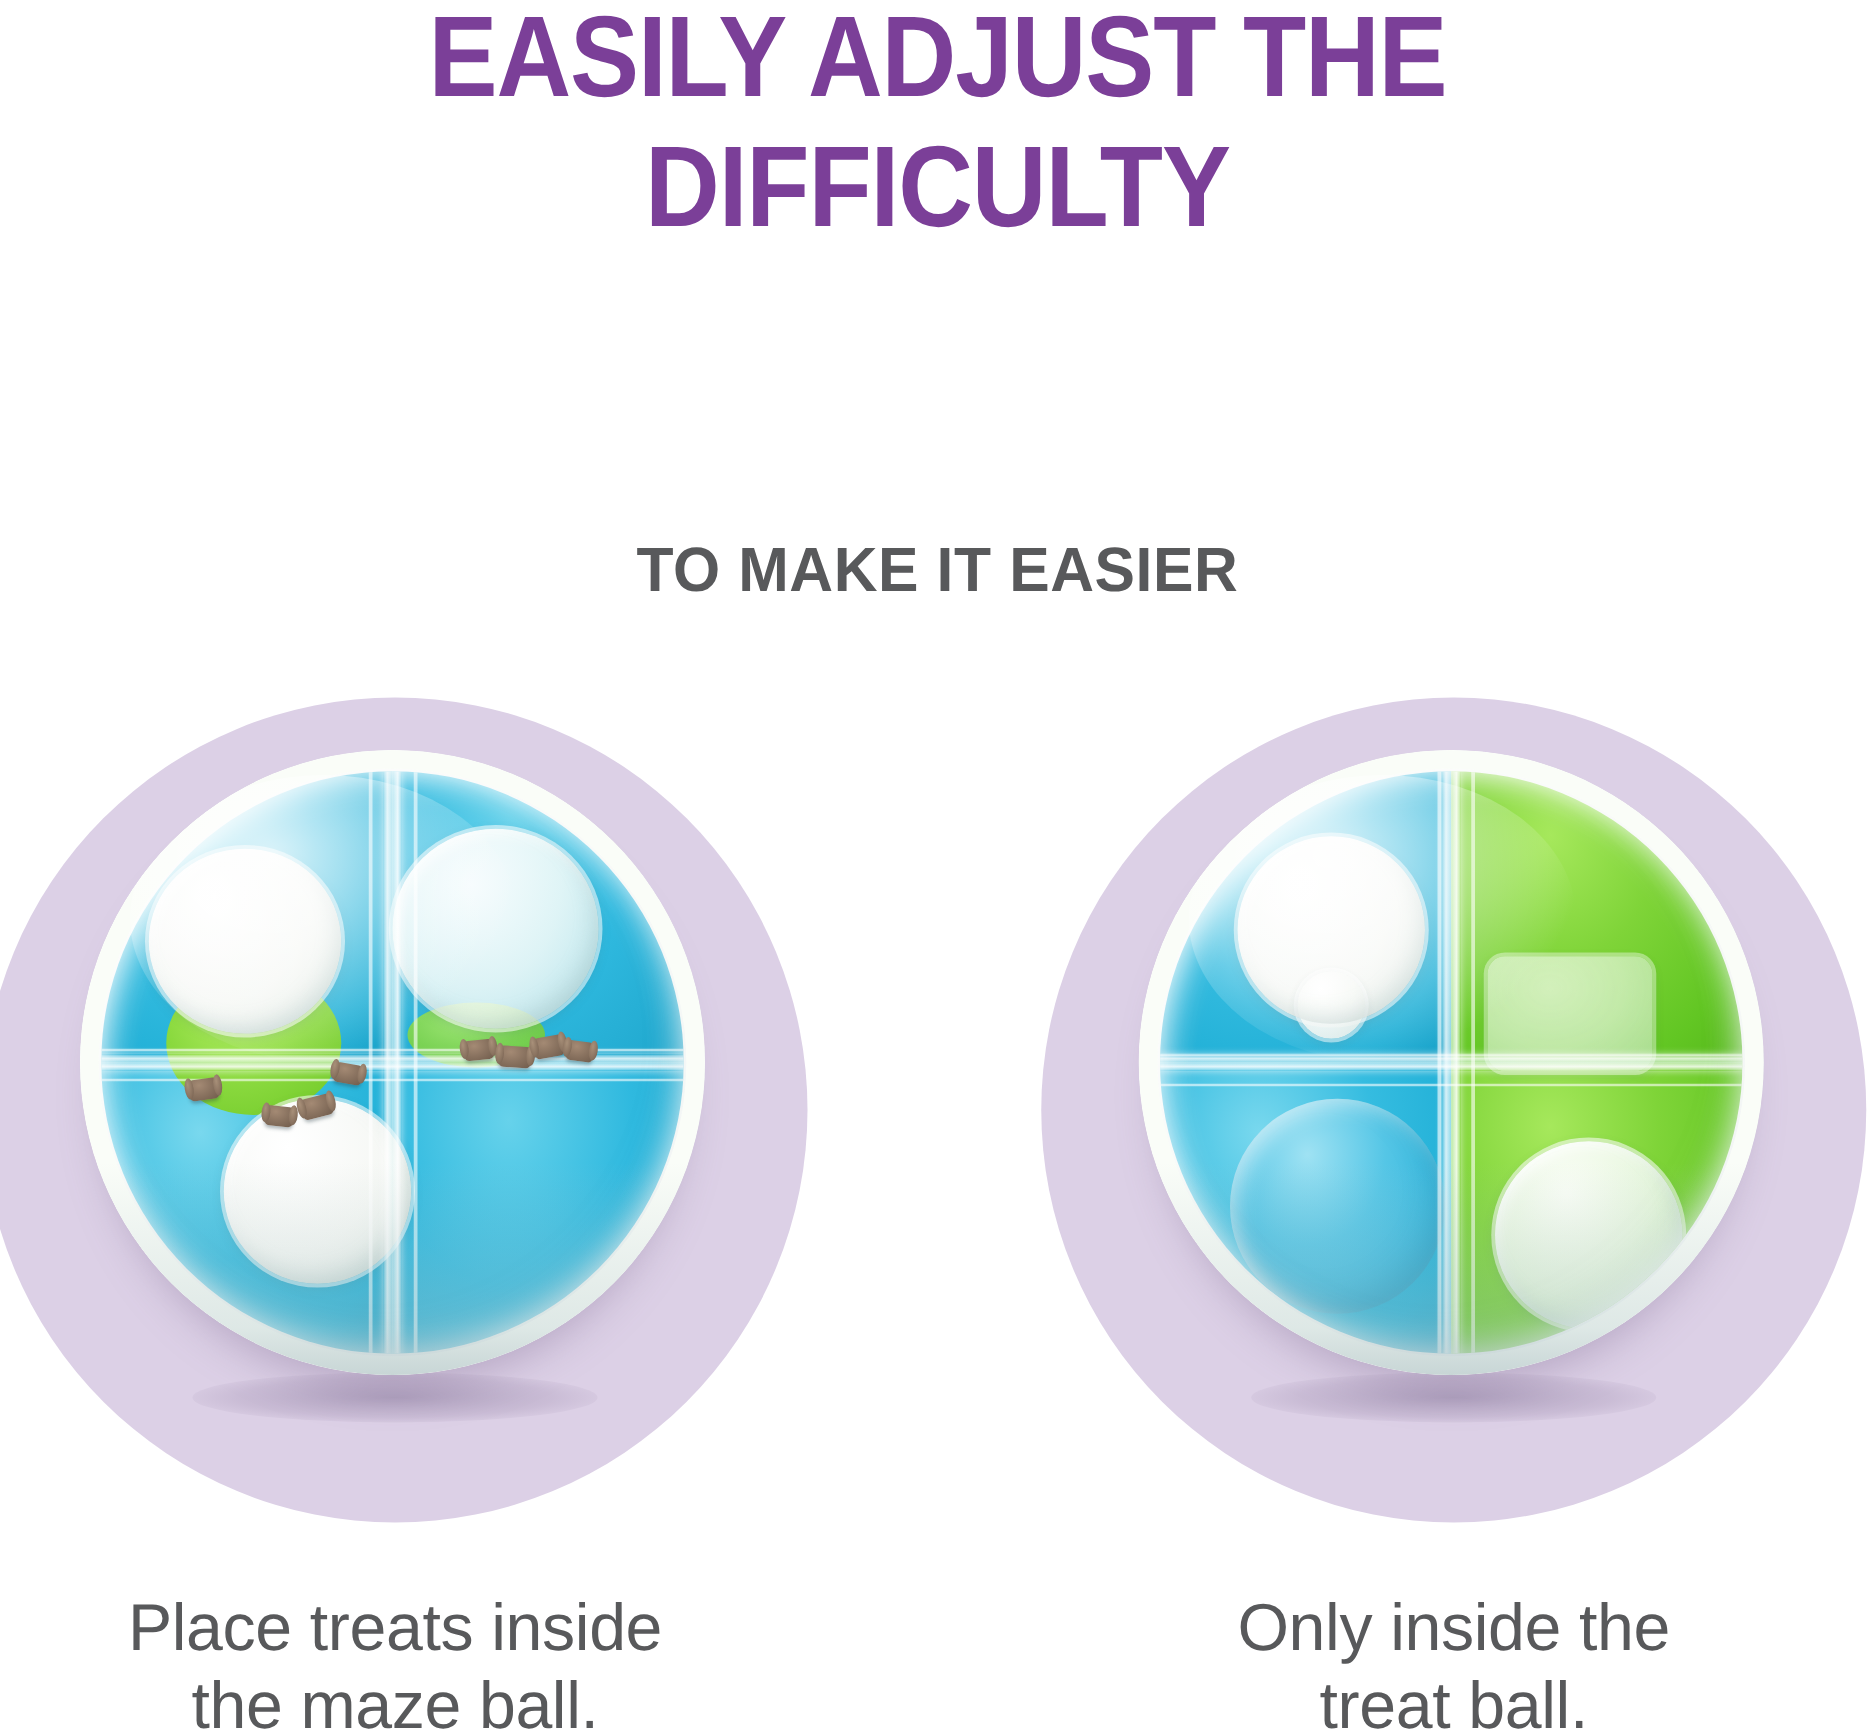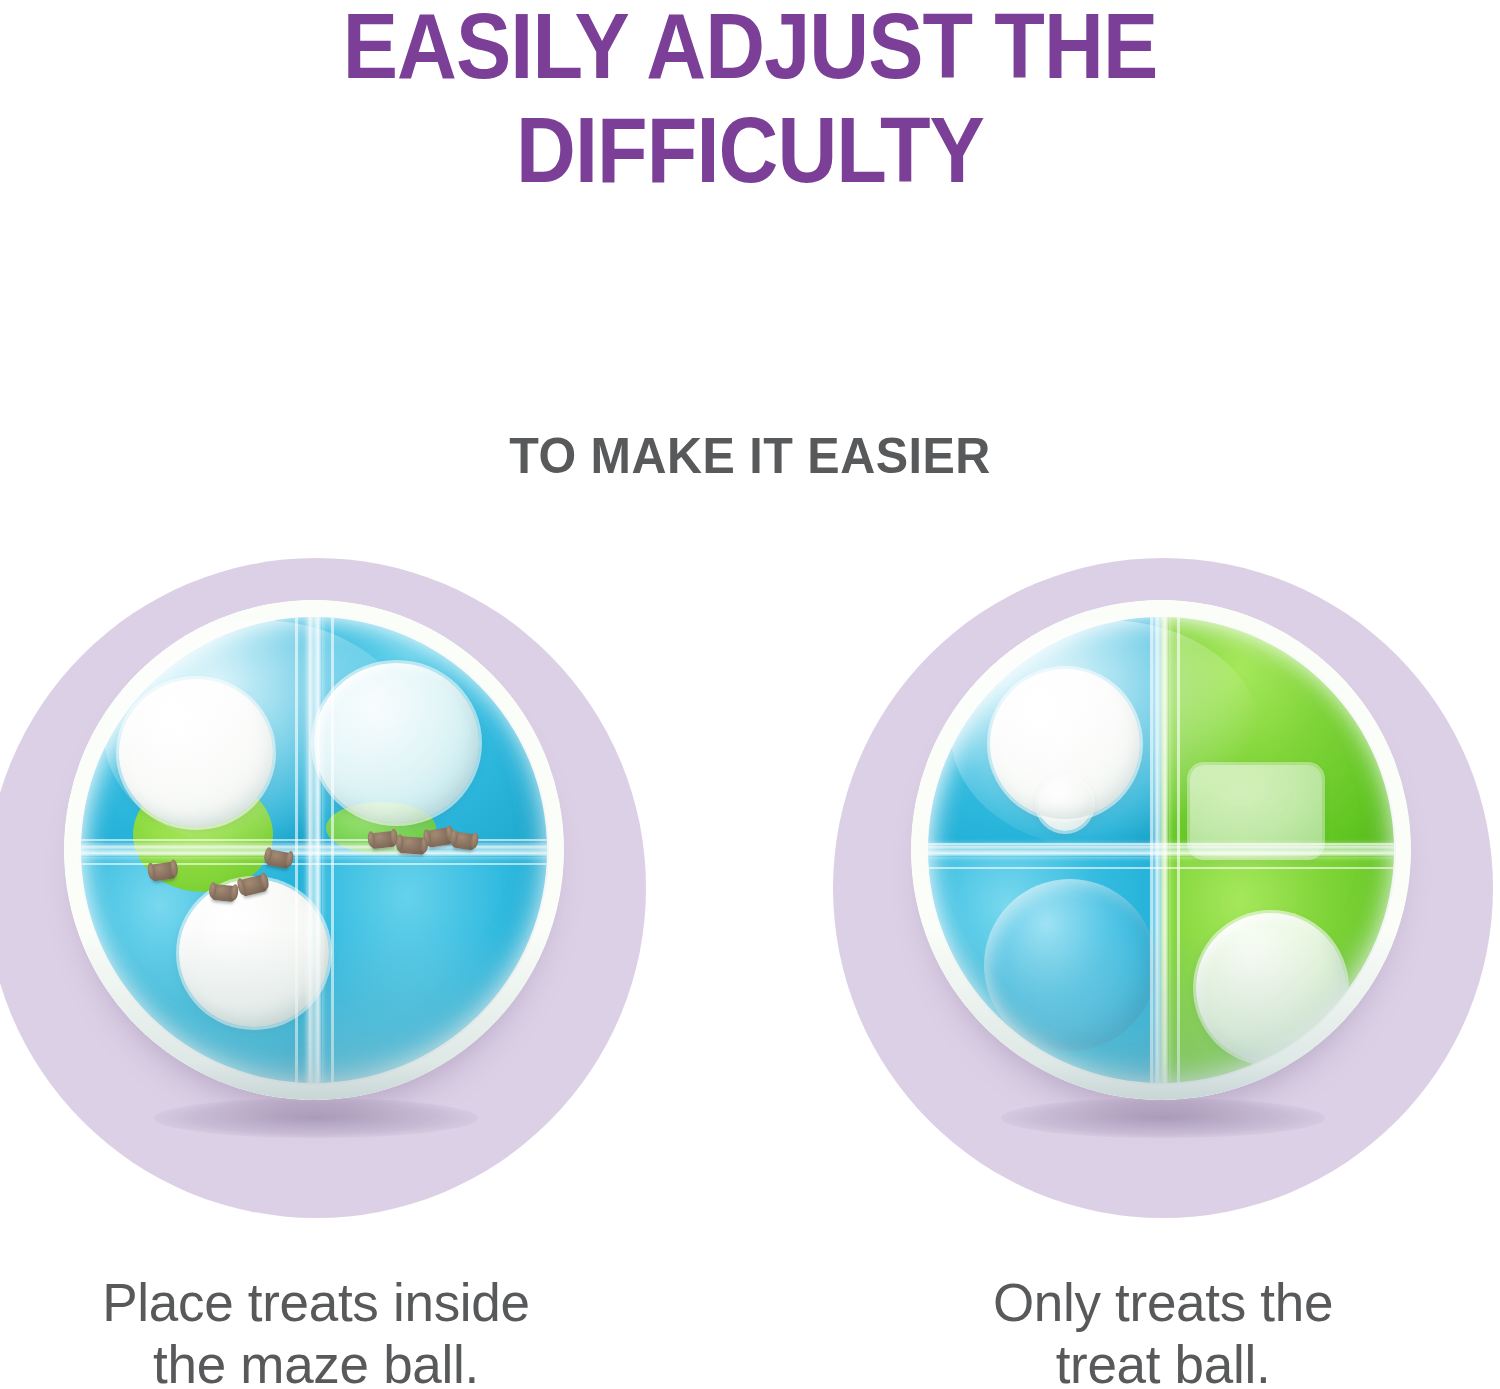--- a/index.html
+++ b/index.html
@@ -293,15 +293,15 @@
     </div>
   </div>
 </div>
 
 <div class="caption left">
   <span class="cap-line">Place treats inside</span>
   <span class="cap-line">the maze ball.</span>
 </div>
 
 <div class="caption right">
-  <span class="cap-line">Only treats the</span>
+  <span class="cap-line">Only inside the</span>
   <span class="cap-line">treat ball.</span>
 </div>
 
 </body></html>

